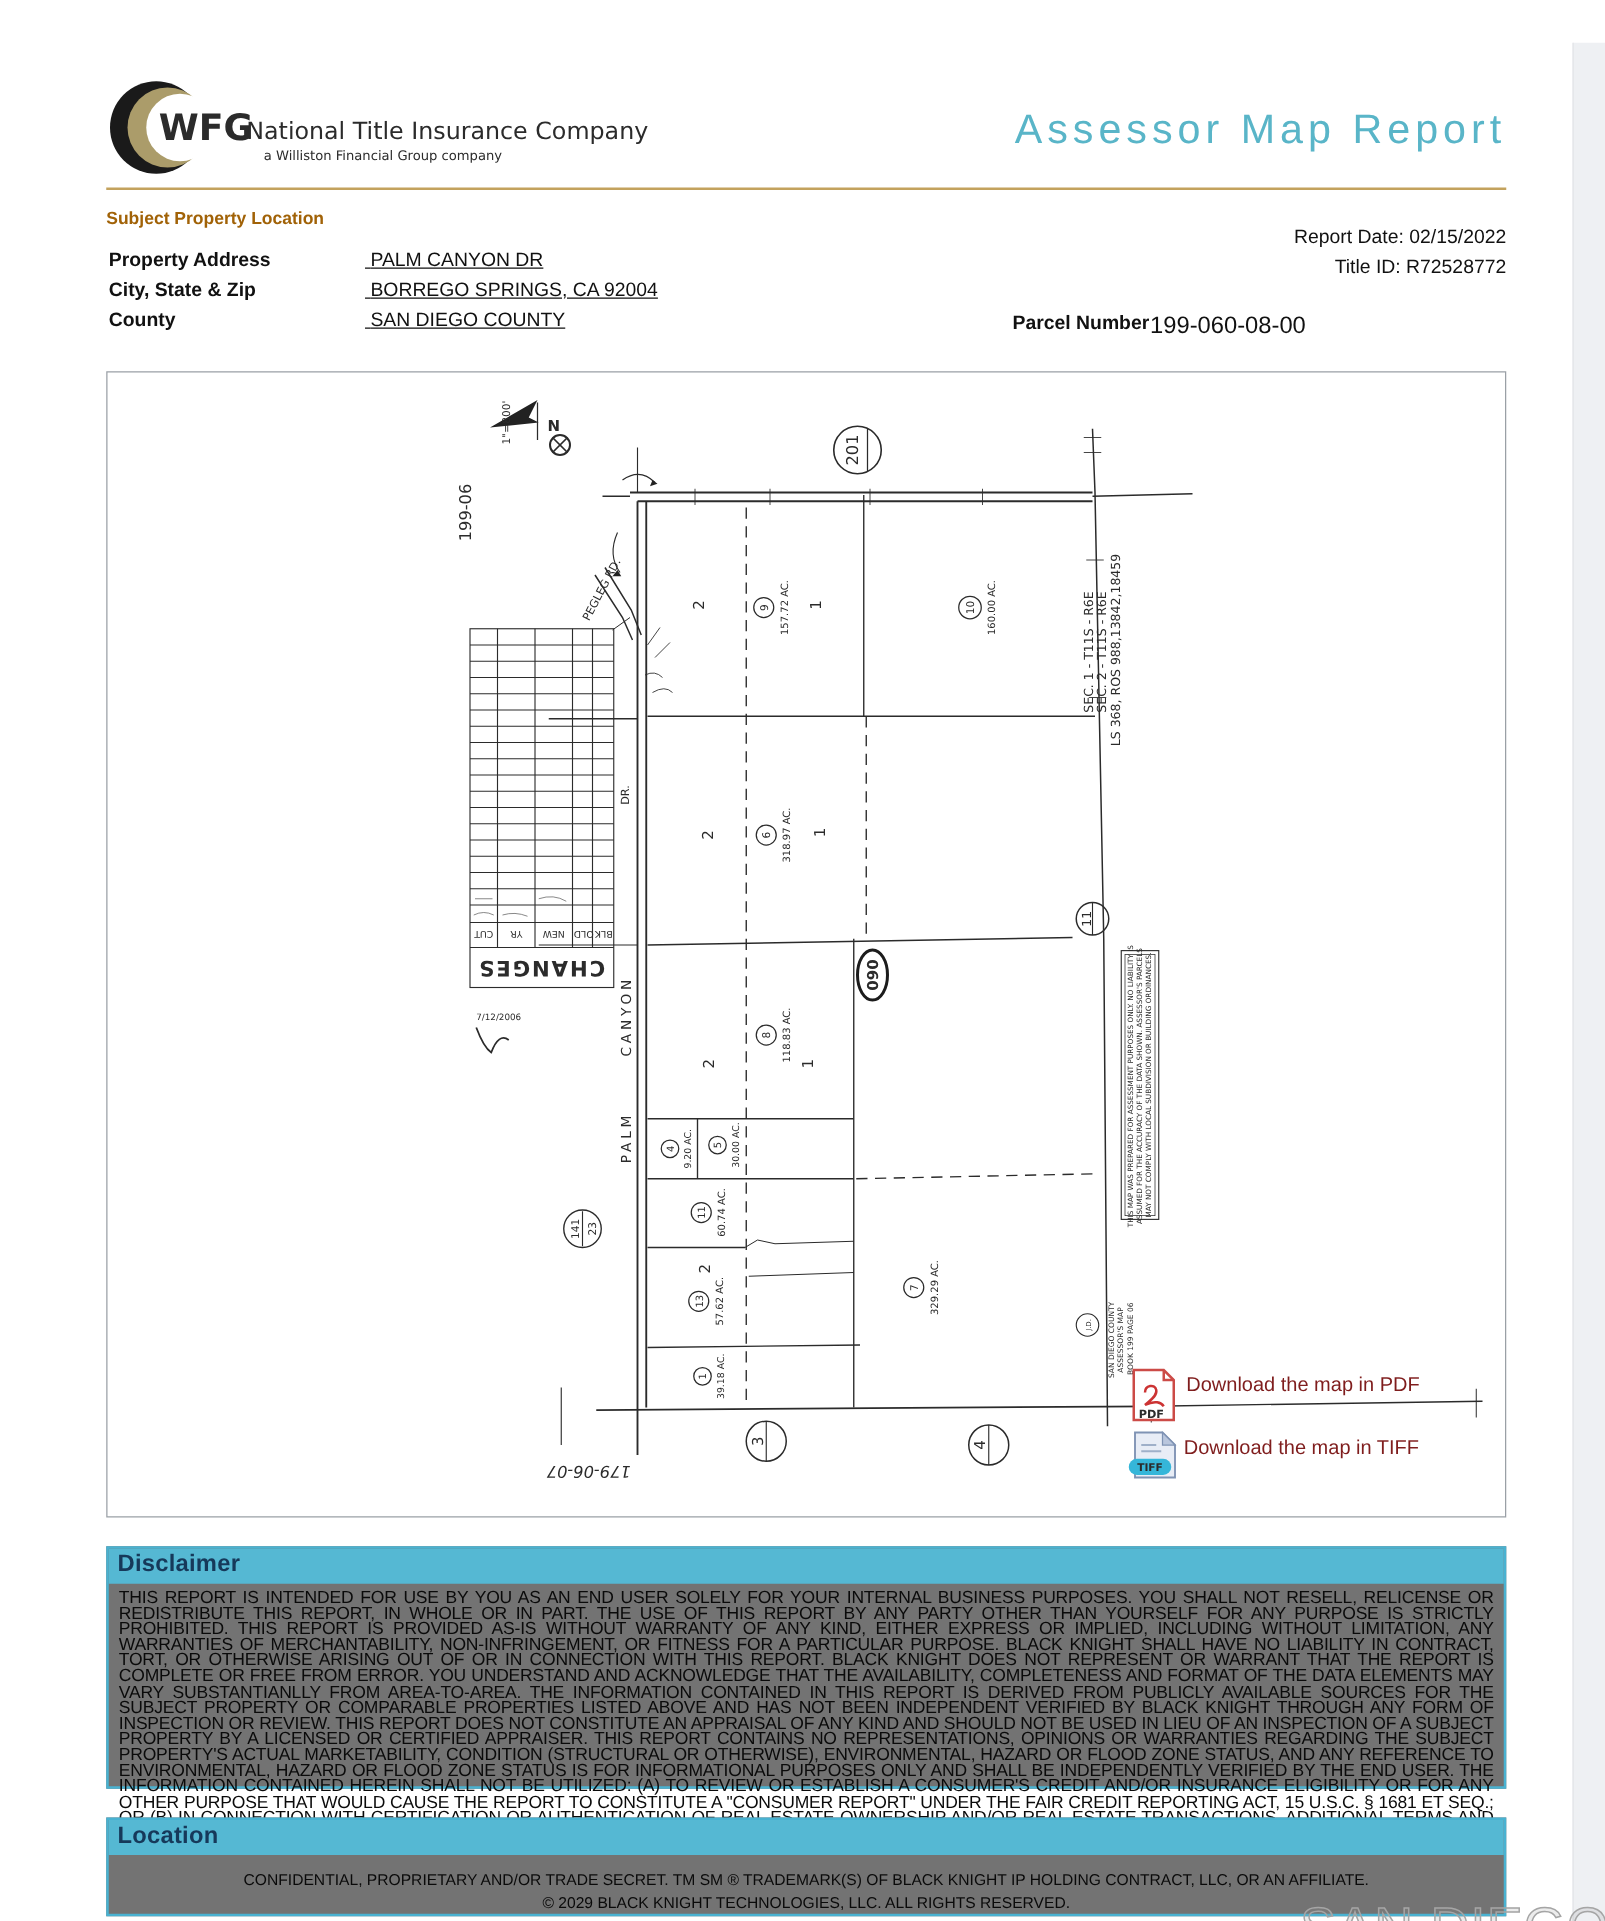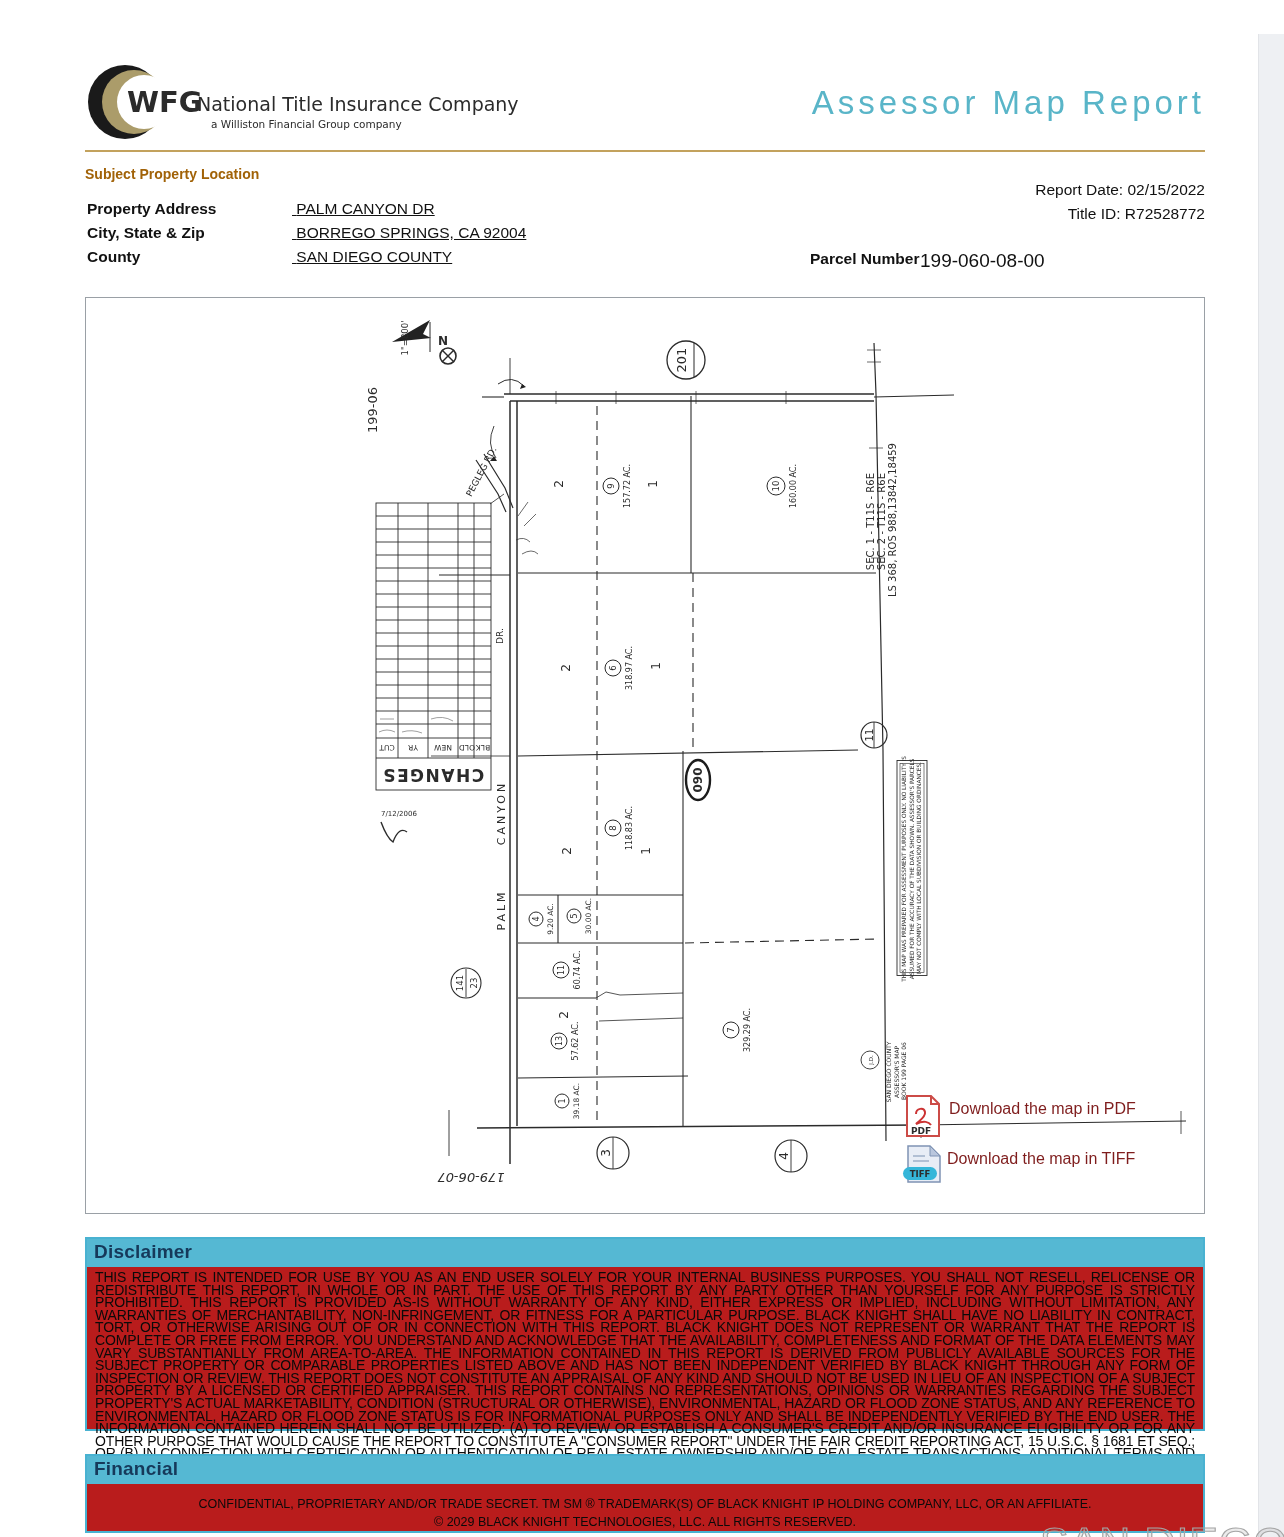--- a/index.html
+++ b/index.html
@@ -30,21 +30,21 @@
   
   .map-box { position:absolute; left:85px; top:263px; width:1120px; height:917px;
     border:1px solid #9aa0a6; background:#fff; }
   .map-svg { position:absolute; left:0; top:0; }
   .dl-row { position:absolute; height:46px; cursor:pointer; }
   .dl-row .dl-label { position:absolute; left:45px; top:6px; font-size:16px; color:#7f1d1d; white-space:nowrap; }
   .dl-pdf { left:818px; top:796px; width:360px; }
   .dl-tiff { left:816px; top:846px; width:360px; }
 
   
-  .cyan-box { position:absolute; left:85px; width:1120px; border:2px solid #49b2d1; background:#b91c1c; }
+  .cyan-box { position:absolute; left:85px; width:1120px; border:2px solid #49b2d1; background:#737373; }
   .cyan-head { height:28px; background:#55b8d3; color:#16395a; font-weight:bold;
     font-size:19px; padding:2px 0 0 7px; letter-spacing:0.2px; }
   .disclaimer-box { top:1203px; height:194px; }
   .disclaimer-body { padding:4px 8px 0 8px; font-size:14px; line-height:12.6px;
     letter-spacing:-0.15px; text-align:justify; color:#0a0a0a; }
   .copyright-box { top:1420px; height:79px; }
   .copyright-body { padding-top:11px; text-align:center; font-size:12.5px; line-height:18px; color:#0a0a0a; }
 
   
   .watermark { position:absolute; left:1040px; top:1484px; font-size:43px; letter-spacing:1px;
@@ -346,23 +346,23 @@
       <span class="dl-label">Download the map in TIFF</span>
     </div>
   </div>
 
   <div class="cyan-box disclaimer-box">
     <div class="cyan-head">Disclaimer</div>
     <div class="disclaimer-body">THIS REPORT IS INTENDED FOR USE BY YOU AS AN END USER SOLELY FOR YOUR INTERNAL BUSINESS PURPOSES. YOU SHALL NOT RESELL, RELICENSE OR REDISTRIBUTE THIS REPORT, IN WHOLE OR IN PART. THE USE OF THIS REPORT BY ANY PARTY OTHER THAN YOURSELF FOR ANY PURPOSE IS STRICTLY PROHIBITED. THIS REPORT IS PROVIDED AS-IS WITHOUT WARRANTY OF ANY KIND, EITHER EXPRESS OR IMPLIED, INCLUDING WITHOUT LIMITATION, ANY WARRANTIES OF MERCHANTABILITY, NON-INFRINGEMENT, OR FITNESS FOR A PARTICULAR PURPOSE. BLACK KNIGHT SHALL HAVE NO LIABILITY IN CONTRACT, TORT, OR OTHERWISE ARISING OUT OF OR IN CONNECTION WITH THIS REPORT. BLACK KNIGHT DOES NOT REPRESENT OR WARRANT THAT THE REPORT IS COMPLETE OR FREE FROM ERROR. YOU UNDERSTAND AND ACKNOWLEDGE THAT THE AVAILABILITY, COMPLETENESS AND FORMAT OF THE DATA ELEMENTS MAY VARY SUBSTANTIANLLY FROM AREA-TO-AREA. THE INFORMATION CONTAINED IN THIS REPORT IS DERIVED FROM PUBLICLY AVAILABLE SOURCES FOR THE SUBJECT PROPERTY OR COMPARABLE PROPERTIES LISTED ABOVE AND HAS NOT BEEN INDEPENDENT VERIFIED BY BLACK KNIGHT THROUGH ANY FORM OF INSPECTION OR REVIEW. THIS REPORT DOES NOT CONSTITUTE AN APPRAISAL OF ANY KIND AND SHOULD NOT BE USED IN LIEU OF AN INSPECTION OF A SUBJECT PROPERTY BY A LICENSED OR CERTIFIED APPRAISER. THIS REPORT CONTAINS NO REPRESENTATIONS, OPINIONS OR WARRANTIES REGARDING THE SUBJECT PROPERTY'S ACTUAL MARKETABILITY, CONDITION (STRUCTURAL OR OTHERWISE), ENVIRONMENTAL, HAZARD OR FLOOD ZONE STATUS, AND ANY REFERENCE TO ENVIRONMENTAL, HAZARD OR FLOOD ZONE STATUS IS FOR INFORMATIONAL PURPOSES ONLY AND SHALL BE INDEPENDENTLY VERIFIED BY THE END USER. THE INFORMATION CONTAINED HEREIN SHALL NOT BE UTILIZED: (A) TO REVIEW OR ESTABLISH A CONSUMER'S CREDIT AND/OR INSURANCE ELIGIBILITY OR FOR ANY OTHER PURPOSE THAT WOULD CAUSE THE REPORT TO CONSTITUTE A "CONSUMER REPORT" UNDER THE FAIR CREDIT REPORTING ACT, 15 U.S.C. § 1681 ET SEQ.; OR (B) IN CONNECTION WITH CERTIFICATION OR AUTHENTICATION OF REAL ESTATE OWNERSHIP AND/OR REAL ESTATE TRANSACTIONS. ADDITIONAL TERMS AND CONDITIONS SHALL APPLY PURSUANT TO THE APPLICABLE AGREEMENT.</div>
   </div>
 
   <div class="cyan-box copyright-box">
-    <div class="cyan-head">Financial</div>
+    <div class="cyan-head">Location</div>
     <div class="copyright-body">
-      <div>CONFIDENTIAL, PROPRIETARY AND/OR TRADE SECRET. TM SM ® TRADEMARK(S) OF BLACK KNIGHT IP HOLDING COMPANY, LLC, OR AN AFFILIATE.</div>
+      <div>CONFIDENTIAL, PROPRIETARY AND/OR TRADE SECRET. TM SM ® TRADEMARK(S) OF BLACK KNIGHT IP HOLDING CONTRACT, LLC, OR AN AFFILIATE.</div>
       <div>© 2029 BLACK KNIGHT TECHNOLOGIES, LLC. ALL RIGHTS RESERVED.</div>
     </div>
   </div>
 
   <div class="watermark"><span>SAN DIEGO</span></div>
   <div class="scroll-strip"></div>
   <div class="bottom-chip"></div>
 </div>
 
 </body></html>

